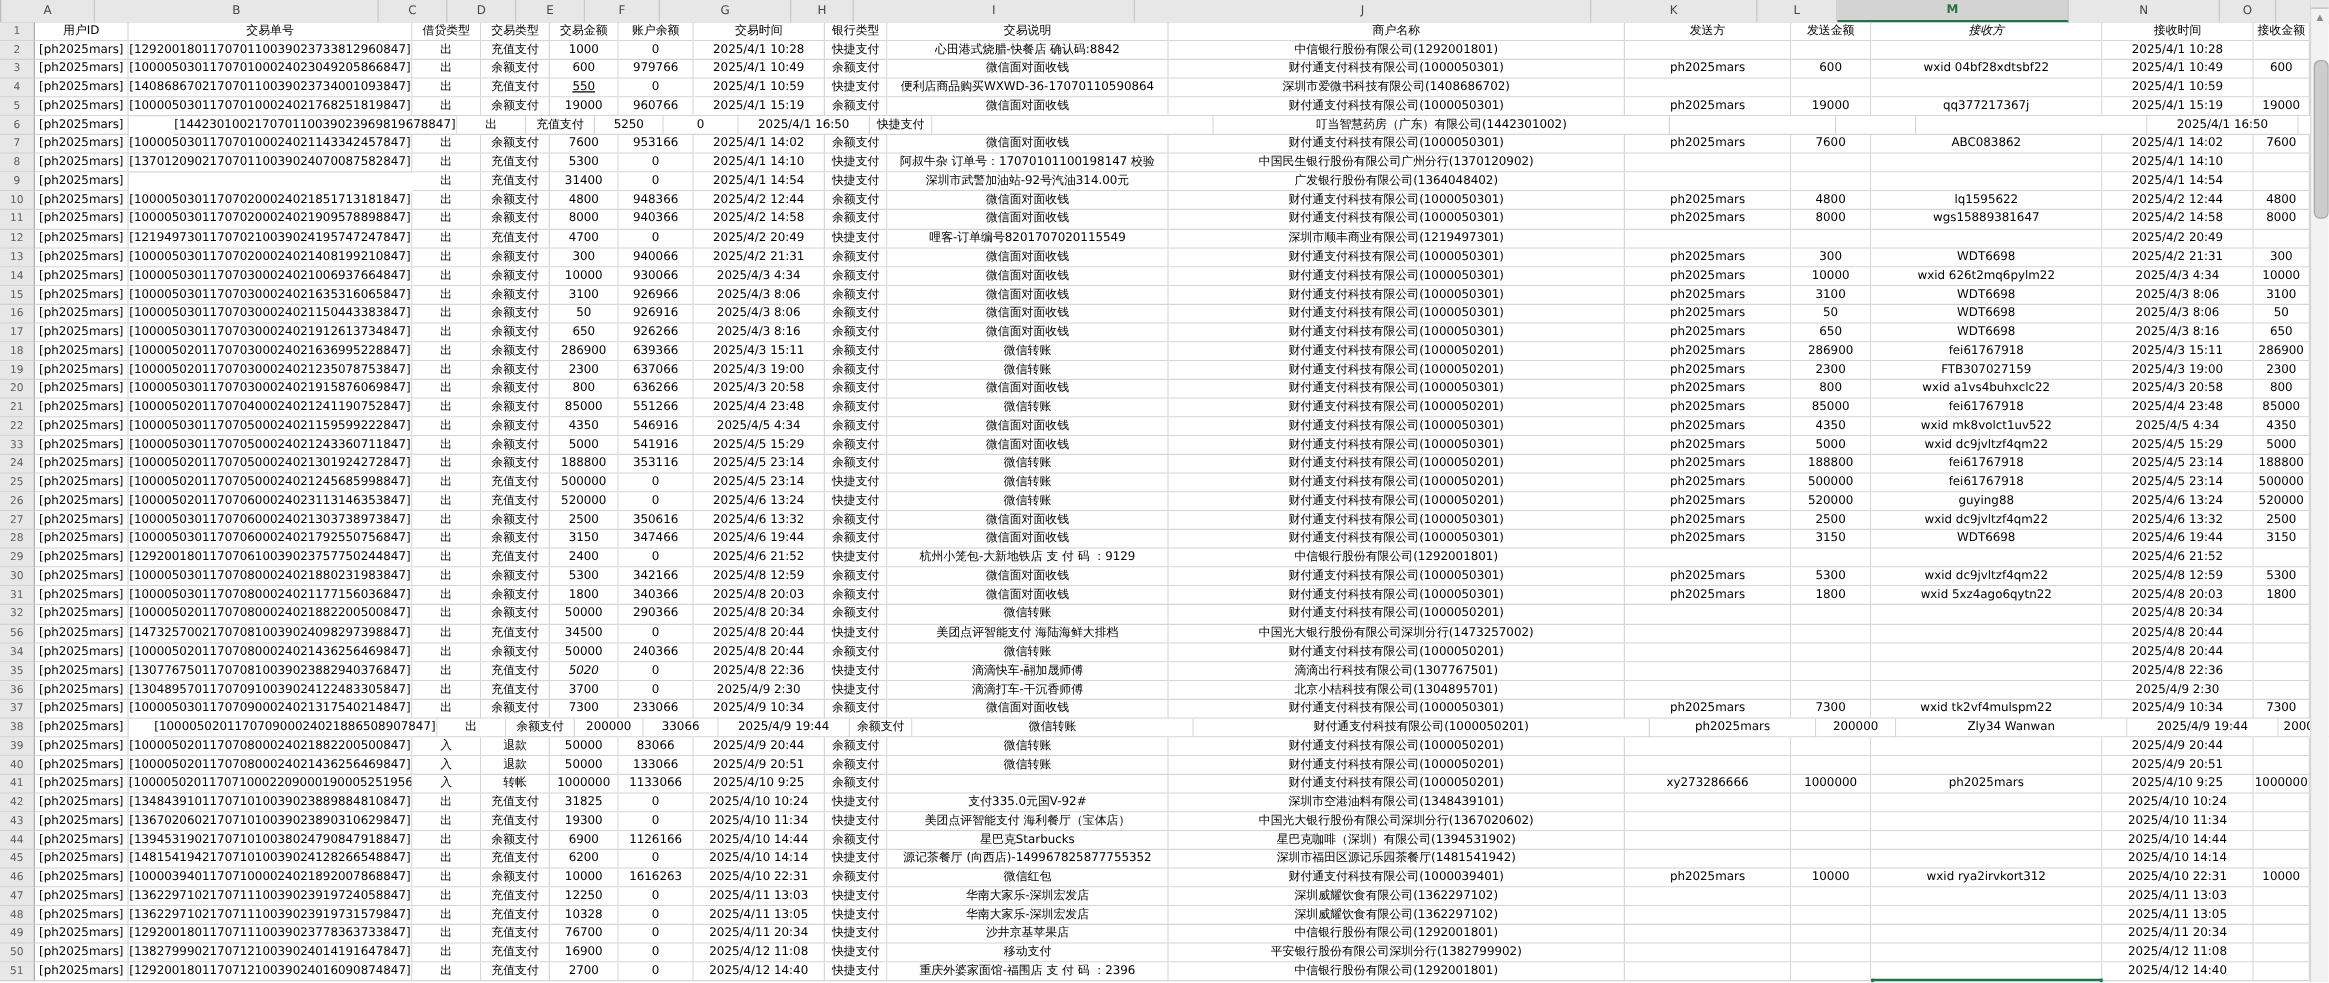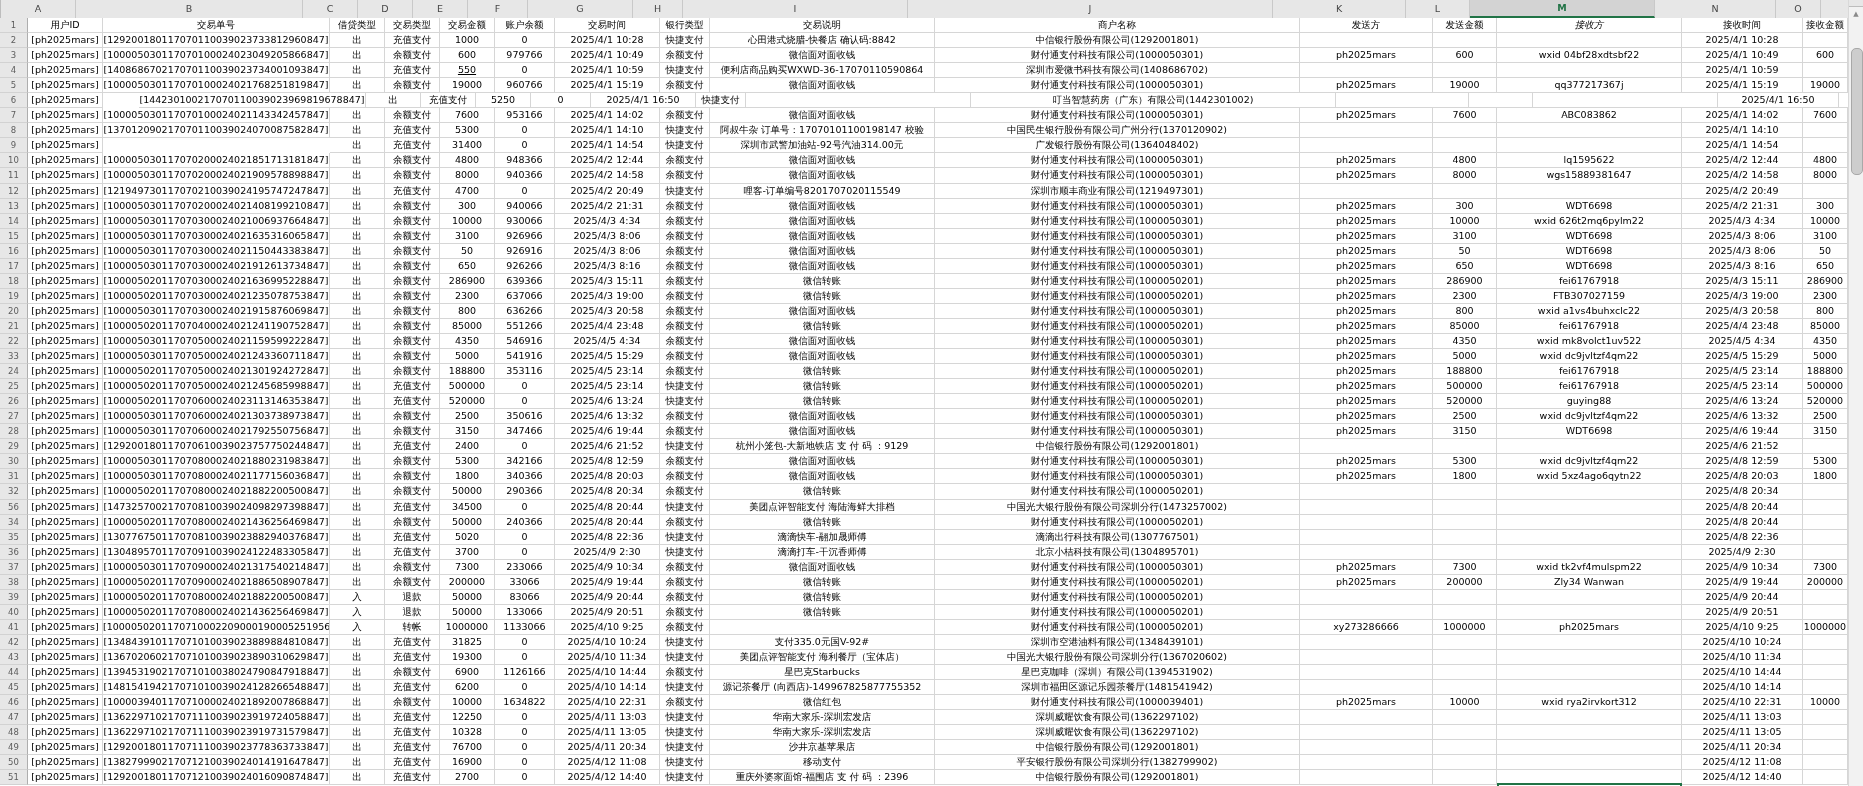--- a/index.html
+++ b/index.html
@@ -671,21 +671,21 @@
         <div class="cell" style="width: 185px;"></div>
         <div class="cell" style="width: 121px;">2025/4/8 20:44</div>
         <div class="cell" style="width: 45px;"></div>
       </div>
       <div class="row">
         <div class="gutter">35</div>
         <div class="cell" style="width: 75px;">[ph2025mars]</div>
         <div class="cell" style="width: 227px;">[130776750117070810039023882940376847]</div>
         <div class="cell" style="width: 55px;">出</div>
         <div class="cell" style="width: 55px;">充值支付</div>
-        <div class="cell" style="width: 55px;">5020</div>
+        <div class="cell" style="width: 55px; font-style: italic;">5020</div>
         <div class="cell" style="width: 60px;">0</div>
         <div class="cell" style="width: 105px;">2025/4/8 22:36</div>
         <div class="cell" style="width: 50px;">快捷支付</div>
         <div class="cell" style="width: 225px;">滴滴快车-翮加晟师傅</div>
         <div class="cell" style="width: 365px;">滴滴出行科技有限公司(1307767501)</div>
         <div class="cell" style="width: 133px;"></div>
         <div class="cell" style="width: 64px;"></div>
         <div class="cell" style="width: 185px;"></div>
         <div class="cell" style="width: 121px;">2025/4/8 22:36</div>
         <div class="cell" style="width: 45px;"></div>
@@ -722,21 +722,21 @@
         <div class="cell" style="width: 365px;">财付通支付科技有限公司(1000050301)</div>
         <div class="cell" style="width: 133px;">ph2025mars</div>
         <div class="cell" style="width: 64px;">7300</div>
         <div class="cell" style="width: 185px;">wxid tk2vf4mulspm22</div>
         <div class="cell" style="width: 121px;">2025/4/9 10:34</div>
         <div class="cell" style="width: 45px;">7300</div>
       </div>
       <div class="row">
         <div class="gutter">38</div>
         <div class="cell" style="width: 75px;">[ph2025mars]</div>
-        <div class="cell" style="width: 227px;">[100005020117070900024021886508907847]</div>
+        <div class="cell" style="width: 227px; margin-left: 20px;">[100005020117070900024021886508907847]</div>
         <div class="cell" style="width: 55px;">出</div>
         <div class="cell" style="width: 55px;">余额支付</div>
         <div class="cell" style="width: 55px;">200000</div>
         <div class="cell" style="width: 60px;">33066</div>
         <div class="cell" style="width: 105px;">2025/4/9 19:44</div>
         <div class="cell" style="width: 50px;">余额支付</div>
         <div class="cell" style="width: 225px;">微信转账</div>
         <div class="cell" style="width: 365px;">财付通支付科技有限公司(1000050201)</div>
         <div class="cell" style="width: 133px;">ph2025mars</div>
         <div class="cell" style="width: 64px;">200000</div>
@@ -870,21 +870,21 @@
         <div class="cell" style="width: 121px;">2025/4/10 14:14</div>
         <div class="cell" style="width: 45px;"></div>
       </div>
       <div class="row">
         <div class="gutter">46</div>
         <div class="cell" style="width: 75px;">[ph2025mars]</div>
         <div class="cell" style="width: 227px;">[100003940117071000024021892007868847]</div>
         <div class="cell" style="width: 55px;">出</div>
         <div class="cell" style="width: 55px;">余额支付</div>
         <div class="cell" style="width: 55px;">10000</div>
-        <div class="cell" style="width: 60px;">1634822</div>
+        <div class="cell" style="width: 60px;">1616263</div>
         <div class="cell" style="width: 105px;">2025/4/10 22:31</div>
         <div class="cell" style="width: 50px;">余额支付</div>
         <div class="cell" style="width: 225px;">微信红包</div>
         <div class="cell" style="width: 365px;">财付通支付科技有限公司(1000039401)</div>
         <div class="cell" style="width: 133px;">ph2025mars</div>
         <div class="cell" style="width: 64px;">10000</div>
         <div class="cell" style="width: 185px;">wxid rya2irvkort312</div>
         <div class="cell" style="width: 121px;">2025/4/10 22:31</div>
         <div class="cell" style="width: 45px;">10000</div>
       </div>

